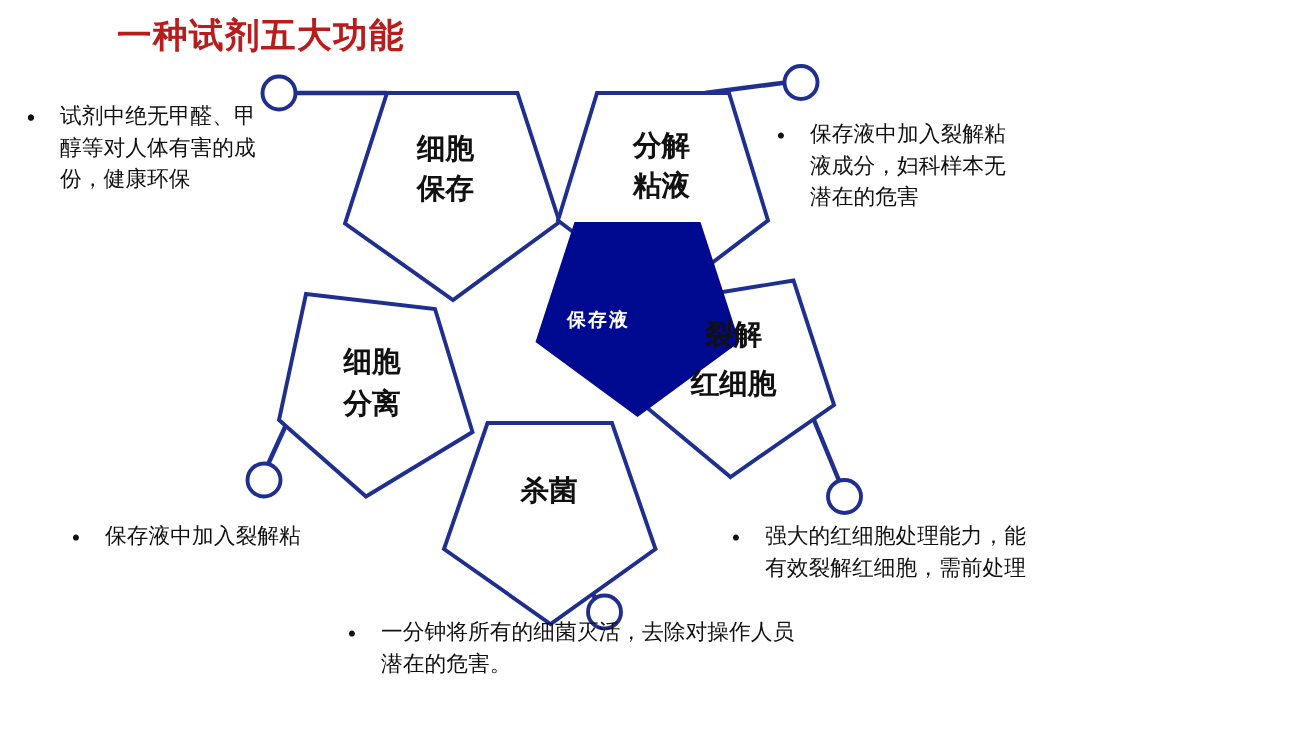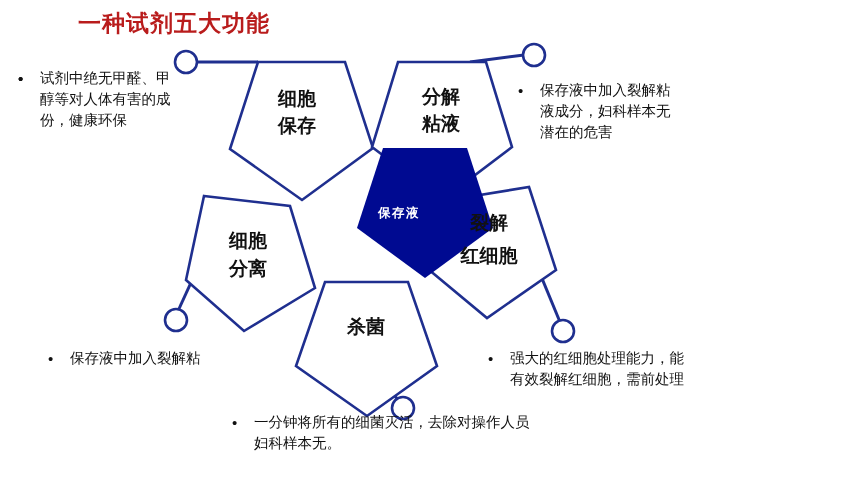--- a/index.html
+++ b/index.html
@@ -162,15 +162,15 @@
     <span class="bullet">•</span>
     <span class="body">强大的红细胞处理能力，能
 有效裂解红细胞，需前处理</span>
   </div>
 </div>
 
 <div class="note" id="note-bottom-center">
   <div style="position:relative;">
     <span class="bullet">•</span>
     <span class="body">一分钟将所有的细菌灭活，去除对操作人员
-妇科样本无。</span>
+潜在的危害。</span>
   </div>
 </div>
 
 </body></html>

